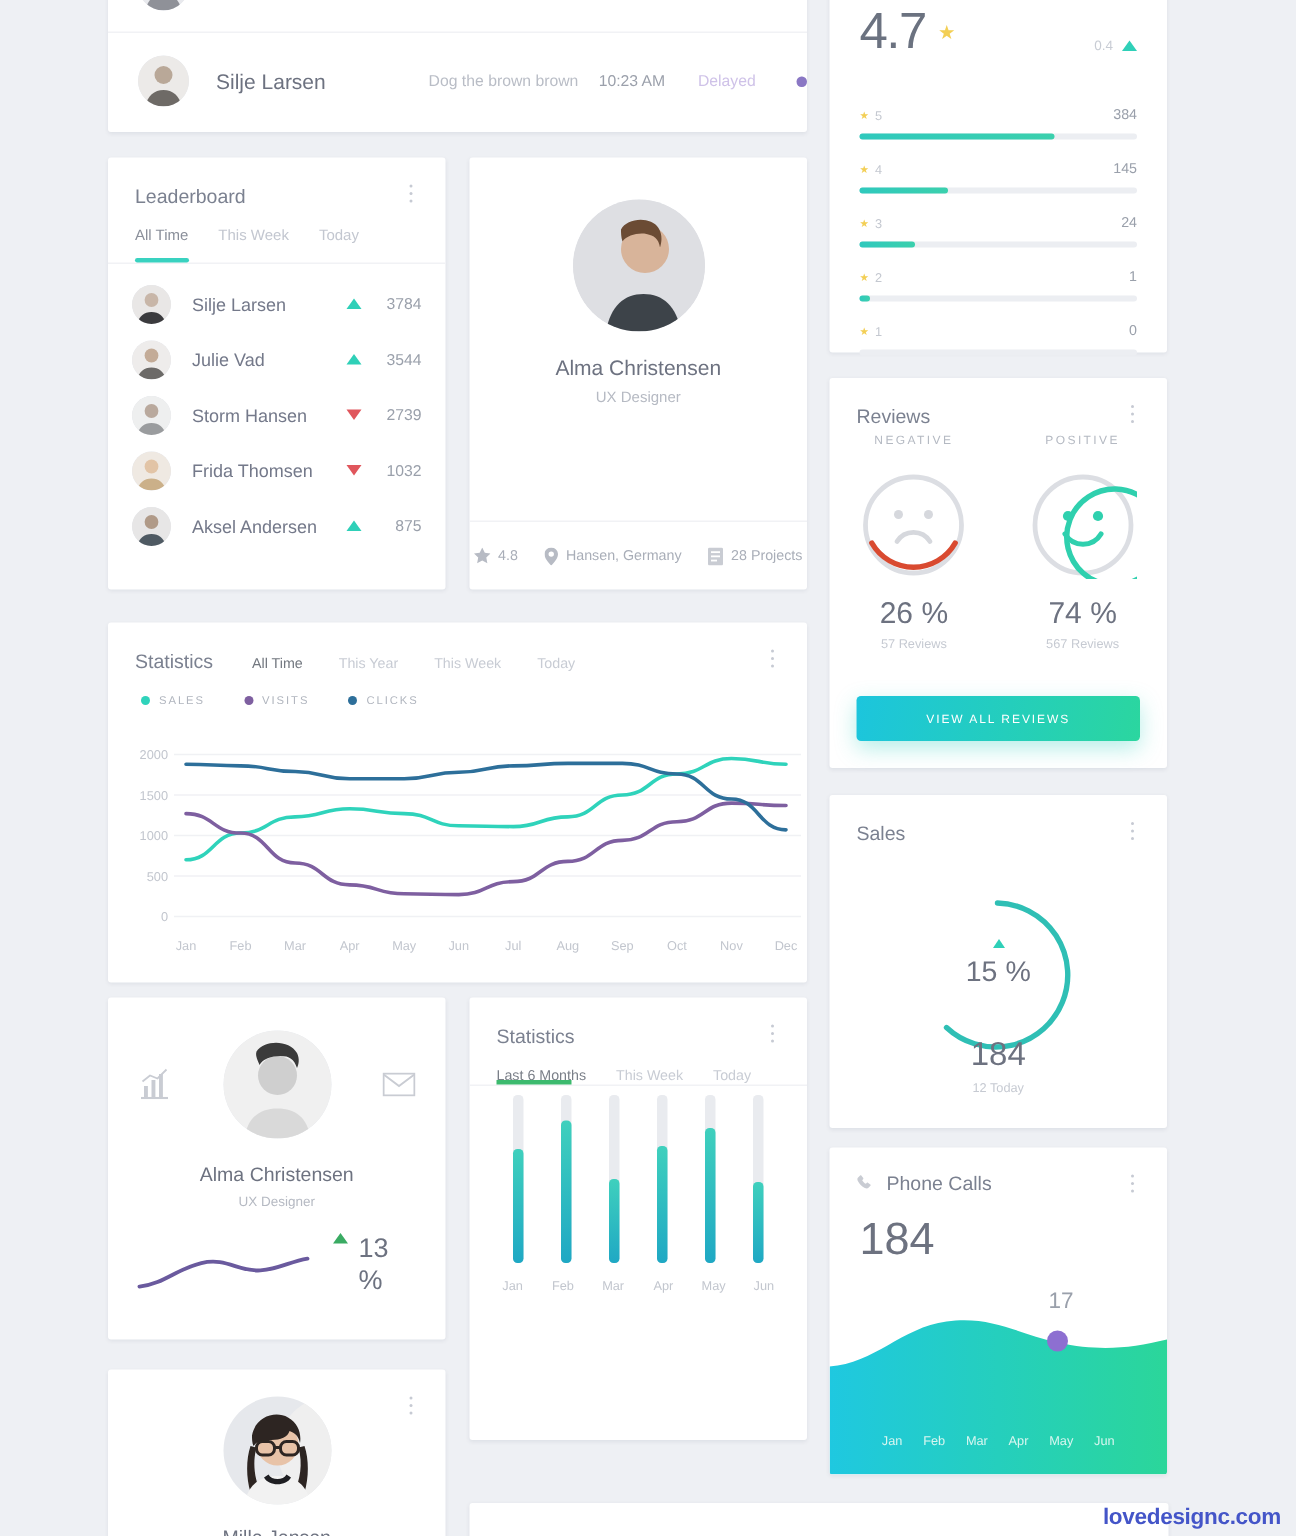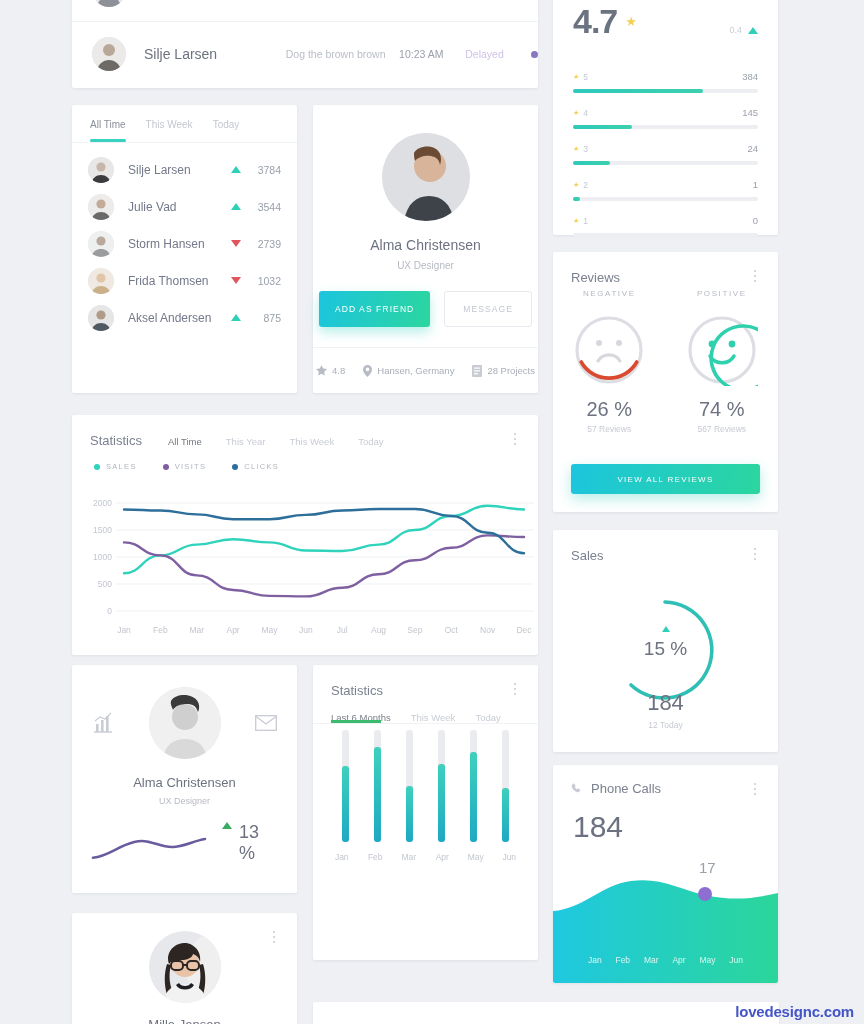--- a/index.html
+++ b/index.html
@@ -89,21 +89,21 @@
   .pf-stats {
     position: absolute; left: 0; right: 0; bottom: 0; height: 46px;
     border-top: 1px solid #f1f2f5;
     display: flex; align-items: center; justify-content: center; gap: 18px;
   }
   .pf-stat { display: flex; align-items: center; gap: 5px; font-size: 9.5px; color: #a9aeb8; }
 
   
   .rating { left: 553px; top: -20px; width: 225px; height: 255px; padding: 22px 20px; }
   .rt-top { display: flex; align-items: center; position: relative; }
-  .rt-score { font-size: 34px; color: #6b7280; font-weight: 700; letter-spacing: -1px; }
+  .rt-score { font-size: 34px; color: #6b7280; font-weight: 400; letter-spacing: -1px; }
   .rt-star { color: #f3cf55; font-size: 13px; margin-left: 8px; }
   .rt-delta { position: absolute; right: 0; bottom: 6px; display:flex; align-items:center; gap: 6px; }
   .rt-delta span { font-size: 9px; color: #c8ccd4; }
   .rt-rows { margin-top: 30px; }
   .rt-row { margin-bottom: 14px; }
   .rt-line { display: flex; align-items: center; justify-content: space-between; }
   .rt-label { font-size: 8.5px; color: #c4c8d0; display: flex; align-items: center; gap: 4px; }
   .rt-label .s { color: #f3cf55; font-size: 7px; }
   .rt-count { font-size: 9.5px; color: #9aa0ab; }
   .rt-track { height: 4px; background: #eceef2; border-radius: 2px; margin-top: 7px; position: relative; }
@@ -217,20 +217,28 @@
       </div>
       <div class="lname">Silje Larsen</div>
       <div class="lmsg">Dog the brown brown</div>
       <div class="ltime">10:23 AM</div>
       <div class="lstat delayed">Delayed</div>
       <div class="ldot purple"></div>
     </div>
   </div>
 
   <div class="card leaderboard">
+    <div class="lb-head">
+      <div class="card-title">Leaderboard</div>
+      <div class="kebab">
+          <i></i>
+          <i></i>
+          <i></i>
+        </div>
+    </div>
     <div class="lb-tabs">
       <div class="lb-tab active">All Time</div>
       <div class="lb-tab">This Week</div>
       <div class="lb-tab">Today</div>
       <div class="lb-underline"></div>
     </div>
     <div class="lb-sep"></div>
     <div style="padding-top:8px">
       <div class="lbrow">
         <div class="avatar">
@@ -299,24 +307,20 @@
     <div class="pf-avatar">
       <svg class="av-face" viewBox="0 0 88 88">
           <circle cx="44" cy="44" r="44" fill="#dedfe3"></circle>
           <circle cx="48" cy="33" r="16" fill="#d8b49a"></circle>
           <path d="M32 20c4-8 20-9 25-1 3 5 2 10 1 13-1-6-4-8-9-9-6-1-13 1-16 5-1-3-1-6-1-8z" fill="#6b4b34"></path>
           <path d="M22 88c3-17 12-25 25-25s22 8 25 25z" fill="#3d4349"></path>
         </svg>
     </div>
     <div class="pf-name">Alma Christensen</div>
     <div class="pf-role">UX Designer</div>
-    <div class="pf-btns">
-      <button class="btn-primary">ADD AS FRIEND</button>
-      <button class="btn-ghost">MESSAGE</button>
-    </div>
     <div class="pf-stats">
       <div class="pf-stat">
         <svg width="11" height="11" viewBox="0 0 11 11">
             <path d="M5.5 0l1.7 3.5 3.8.5-2.8 2.7.7 3.8-3.4-1.8L2.1 10.5l.7-3.8L0 4l3.8-.5z" fill="#b7bbc4"></path>
           </svg>
         <span>4.8</span>
       </div>
       <div class="pf-stat">
         <svg width="9" height="12" viewBox="0 0 9 12">
             <path d="M4.5 0C2 0 0 2 0 4.5 0 8 4.5 12 4.5 12S9 8 9 4.5C9 2 7 0 4.5 0zm0 6.2a1.8 1.8 0 110-3.6 1.8 1.8 0 010 3.6z" fill="#b7bbc4"></path>

